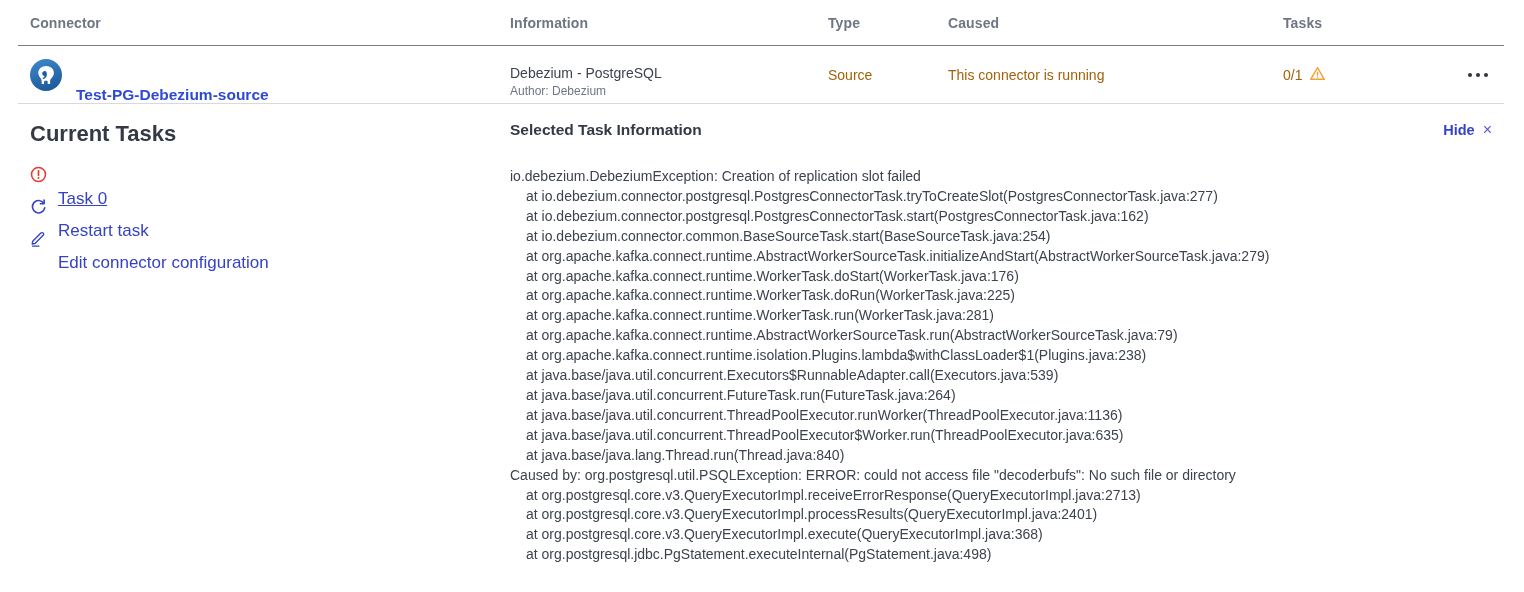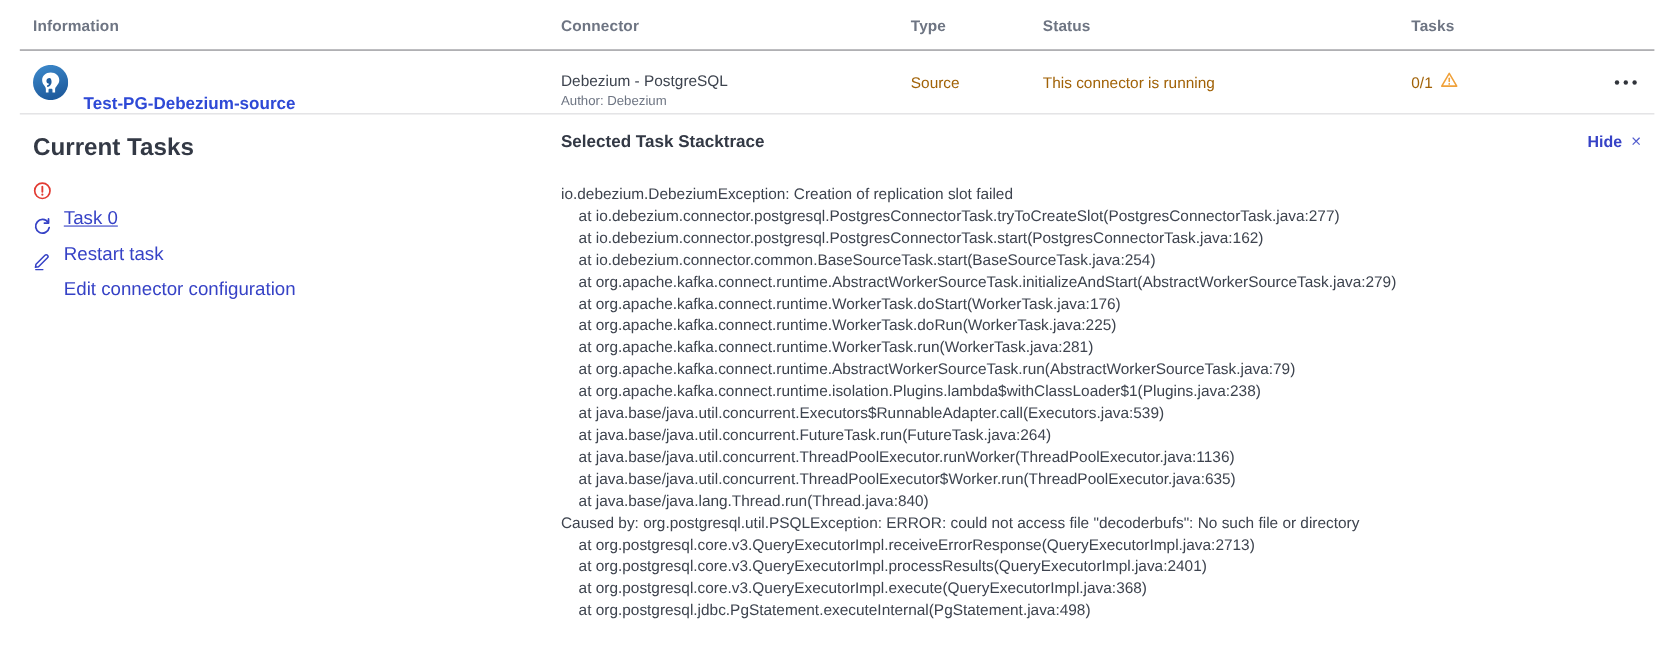--- a/index.html
+++ b/index.html
@@ -92,24 +92,24 @@
     color: #3d434e;
     white-space: nowrap;
   }
   .trace-line.indent { padding-left: 16px; }
 </style>
 </head>
 <body>
 
 <div class="table-wrap">
   <div class="grid-row thead">
+    <div class="th">Connector</div>
     <div class="th">Information</div>
-    <div class="th">Connector</div>
     <div class="th">Type</div>
-    <div class="th">Status</div>
+    <div class="th">Caused</div>
     <div class="th">Tasks</div>
     <div class="th"></div>
   </div>
 
   <div class="grid-row trow">
     <div class="connector-cell">
       <span class="logo-badge">
         <svg width="32" height="32" viewBox="0 0 32 32">
           <defs>
             <linearGradient id="pgGrad" x1="0" y1="0" x2="0.35" y2="1">
@@ -181,21 +181,21 @@
           <path d="M3.2 13.2 L12.8 3.6 a1.9 1.9 0 0 1 2.7 2.7 L5.9 15.9 L2.6 16.5 Z" fill="none" stroke="#3642c6" stroke-width="1.6" stroke-linejoin="round"></path>
           <line x1="3" y1="19" x2="10.5" y2="19" stroke="#3642c6" stroke-width="1.6" stroke-linecap="round"></line>
         </svg>
       </span>
       <span class="lbl">Edit connector configuration</span>
     </div>
   </div>
 
   <div class="stack-panel">
     <div class="stack-head">
-      <span class="stack-title">Selected Task Stacktrace</span>
+      <span class="stack-title">Selected Task Information</span>
       <button class="hide-btn">
         <span class="hide-lbl">Hide</span>
         <span class="x">×</span>
       </button>
     </div>
     <div class="trace">
         <div class="trace-line">io.debezium.DebeziumException: Creation of replication slot failed</div>
         <div class="trace-line indent">at io.debezium.connector.postgresql.PostgresConnectorTask.tryToCreateSlot(PostgresConnectorTask.java:277)</div>
         <div class="trace-line indent">at io.debezium.connector.postgresql.PostgresConnectorTask.start(PostgresConnectorTask.java:162)</div>
         <div class="trace-line indent">at io.debezium.connector.common.BaseSourceTask.start(BaseSourceTask.java:254)</div>

